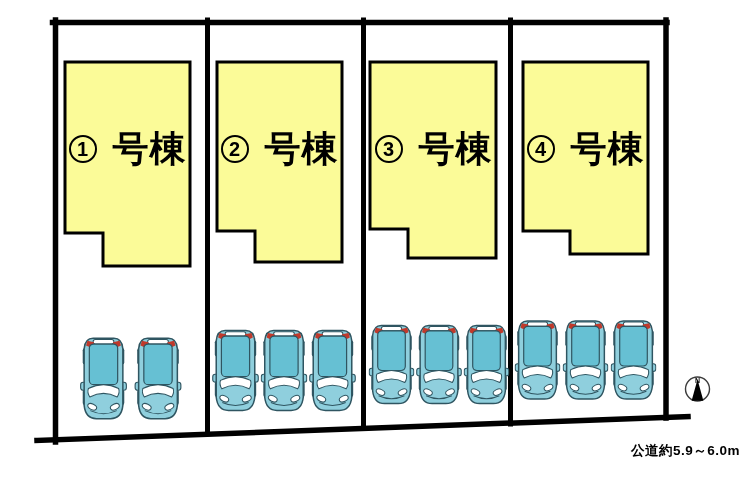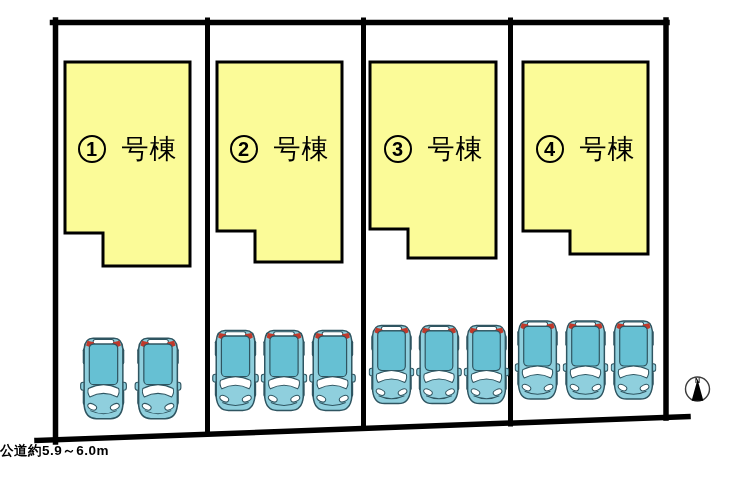--- a/index.html
+++ b/index.html
@@ -42,24 +42,24 @@
   
   .building-label{
     position:absolute;height:34px;display:flex;align-items:center;justify-content:center;
     gap:2px;color:var(--text);
   }
   .circ-num{
     box-sizing:border-box;width:28px;height:28px;border:2.5px solid var(--text);
     border-radius:50%;display:flex;align-items:center;justify-content:center;
     font-size:20px;font-weight:bold;line-height:1;
   }
-  .label-suffix{font-size:27px;font-weight:normal;letter-spacing:1px;line-height:1;margin-left:14px;}
+  .label-suffix{font-size:36px;font-weight:bold;letter-spacing:1px;line-height:1;margin-left:14px;}
   .lot-region{position:absolute;pointer-events:none;}
   .road-label{
-    position:absolute;left:0;right:0;top:442px;text-align:left;
+    position:absolute;left:0;right:0;top:442px;text-align:right;
     font-size:13.5px;font-weight:bold;letter-spacing:0.5px;color:var(--text);
   }
 </style>
 </head>
 <body>
 
 <div class="canvas">
 
   <svg class="plan-svg" width="740" height="477" viewBox="0 0 740 477">
     <defs>

